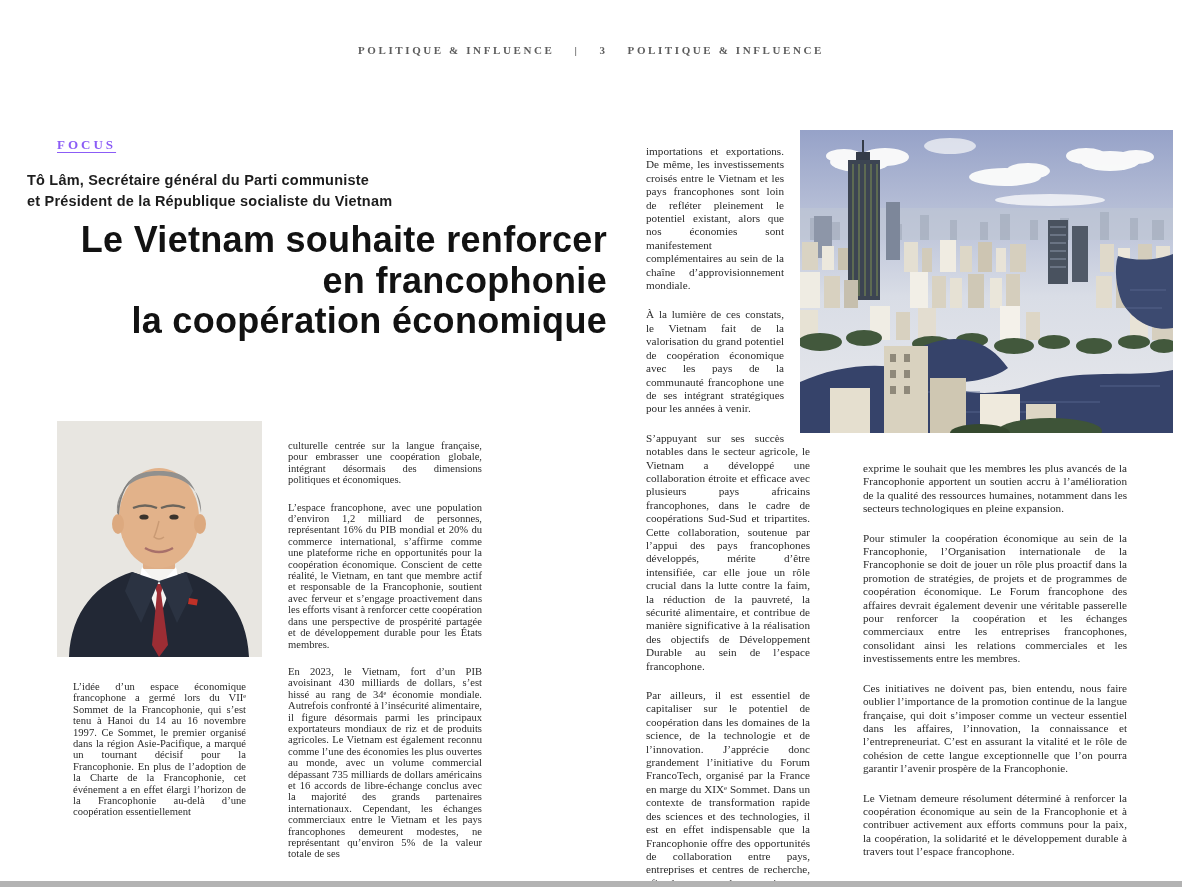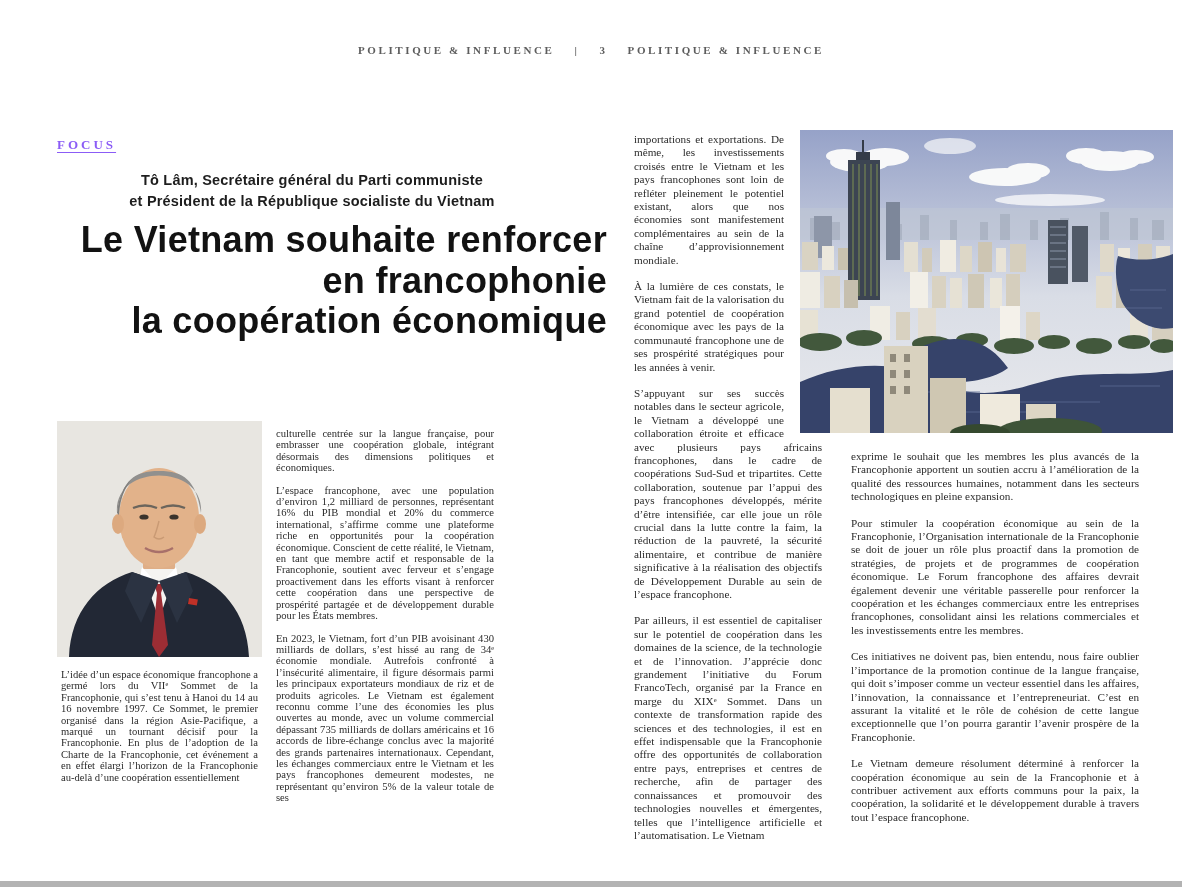--- a/index.html
+++ b/index.html
@@ -16,39 +16,39 @@
   .running-head .seg{margin:10px 10px;}
   .running-head .pageno{margin:0 10px;}
   
   .kicker{
     position:absolute;top:137px;left:57px;width:480px;text-align:left;
     font-size:13px;letter-spacing:3px;color:#8b5cf6;font-weight:700;
   }
   .kicker span{text-decoration:underline;text-underline-offset:3px;}
   
   .subtitle{
-    position:absolute;top:170px;left:27px;width:570px;text-align:center;
+    position:absolute;top:170px;left:27px;width:570px;text-align:left;
     font-family:"Liberation Sans",sans-serif;font-weight:700;
     font-size:14.5px;line-height:1.42;color:#1d1d1d;letter-spacing:.2px;
   }
   
   .headline{
     position:absolute;top:220px;left:17px;width:590px;text-align:right;
     font-family:Liberation Sans, sans-serif;font-weight:700;
     font-size:36px;line-height:1.13;color:#121212;letter-spacing:.3px;
   }
   
   .standfirst{
     position:absolute;top:369px;left:57px;width:508px;
     font-family:"Liberation Sans",sans-serif;font-weight:700;
     font-size:12.5px;line-height:1.6;text-align:justify;color:#1d1d1d;
   }
   
   .col{position:absolute;text-align:justify;color:#2a2a2a;}
-  .col p{margin:4px;}
+  .col p{margin:16px;}
   .col-left{font-size:10.6px;line-height:11.4px;}
   .col-left p{margin-bottom:11px;}
   .col-right{font-size:11.2px;line-height:13.4px;}
   .col-right p{margin-bottom:13px;}
   #col1{top:665px;left:57px;width:205px;}
   #col2{top:424px;left:272px;width:226px;}
   #col3{top:129px;left:630px;width:196px;}
   #col4{top:446px;left:847px;width:296px;}
   .col3-spacer{float:right;width:42px;height:310px;}
   
@@ -271,21 +271,21 @@
 
   <div id="col2" class="col col-left">
     <p>culturelle centrée sur la langue française, pour embrasser une coopération globale, intégrant désormais des dimensions politiques et économiques.</p>
     <p>L’espace francophone, avec une population d’environ 1,2 milliard de personnes, représentant 16% du PIB mondial et 20% du commerce international, s’affirme comme une plateforme riche en opportunités pour la coopération économique. Conscient de cette réalité, le Vietnam, en tant que membre actif et responsable de la Francophonie, soutient avec ferveur et s’engage proactivement dans les efforts visant à renforcer cette coopération dans une perspective de prospérité partagée et de développement durable pour les États membres.</p>
     <p>En 2023, le Vietnam, fort d’un PIB avoisinant 430 milliards de dollars, s’est hissé au rang de 34ᵉ économie mondiale. Autrefois confronté à l’insécurité alimentaire, il figure désormais parmi les principaux exportateurs mondiaux de riz et de produits agricoles. Le Vietnam est également reconnu comme l’une des économies les plus ouvertes au monde, avec un volume commercial dépassant 735 milliards de dollars américains et 16 accords de libre-échange conclus avec la majorité des grands partenaires internationaux. Cependant, les échanges commerciaux entre le Vietnam et les pays francophones demeurent modestes, ne représentant qu’environ 5% de la valeur totale de ses</p>
   </div>
 
   <div id="col3" class="col col-right">
     <div class="col3-spacer"></div>
     <p>importations et exportations. De même, les investissements croisés entre le Vietnam et les pays francophones sont loin de refléter pleinement le potentiel existant, alors que nos économies sont manifestement complémentaires au sein de la chaîne d’approvisionnement mondiale.</p>
-    <p>À la lumière de ces constats, le Vietnam fait de la valorisation du grand potentiel de coopération économique avec les pays de la communauté francophone une de ses prospérité stratégiques pour les années à venir.</p>
+    <p>À la lumière de ces constats, le Vietnam fait de la valorisation du grand potentiel de coopération économique avec les pays de la communauté francophone une de ses intégrant stratégiques pour les années à venir.</p>
     <p>S’appuyant sur ses succès notables dans le secteur agricole, le Vietnam a développé une collaboration étroite et efficace avec plusieurs pays africains francophones, dans le cadre de coopérations Sud-Sud et tripartites. Cette collaboration, soutenue par l’appui des pays francophones développés, mérite d’être intensifiée, car elle joue un rôle crucial dans la lutte contre la faim, la réduction de la pauvreté, la sécurité alimentaire, et contribue de manière significative à la réalisation des objectifs de Développement Durable au sein de l’espace francophone.</p>
     <p>Par ailleurs, il est essentiel de capitaliser sur le potentiel de coopération dans les domaines de la science, de la technologie et de l’innovation. J’apprécie donc grandement l’initiative du Forum FrancoTech, organisé par la France en marge du XIXᵉ Sommet. Dans un contexte de transformation rapide des sciences et des technologies, il est en effet indispensable que la Francophonie offre des opportunités de collaboration entre pays, entreprises et centres de recherche, afin de partager des connaissances et promouvoir des technologies nouvelles et émergentes, telles que l’intelligence artificielle et l’automatisation. Le Vietnam</p>
   </div>
 
   <div id="col4" class="col col-right">
     <p>exprime le souhait que les membres les plus avancés de la Francophonie apportent un soutien accru à l’amélioration de la qualité des ressources humaines, notamment dans les secteurs technologiques en pleine expansion.</p>
     <p>Pour stimuler la coopération économique au sein de la Francophonie, l’Organisation internationale de la Francophonie se doit de jouer un rôle plus proactif dans la promotion de stratégies, de projets et de programmes de coopération économique. Le Forum francophone des affaires devrait également devenir une véritable passerelle pour renforcer la coopération et les échanges commerciaux entre les entreprises francophones, consolidant ainsi les relations commerciales et les investissements entre les membres.</p>
     <p>Ces initiatives ne doivent pas, bien entendu, nous faire oublier l’importance de la promotion continue de la langue française, qui doit s’imposer comme un vecteur essentiel dans les affaires, l’innovation, la connaissance et l’entrepreneuriat. C’est en assurant la vitalité et le rôle de cohésion de cette langue exceptionnelle que l’on pourra garantir l’avenir prospère de la Francophonie.</p>
     <p>Le Vietnam demeure résolument déterminé à renforcer la coopération économique au sein de la Francophonie et à contribuer activement aux efforts communs pour la paix, la coopération, la solidarité et le développement durable à travers tout l’espace francophone.</p>
   </div>

